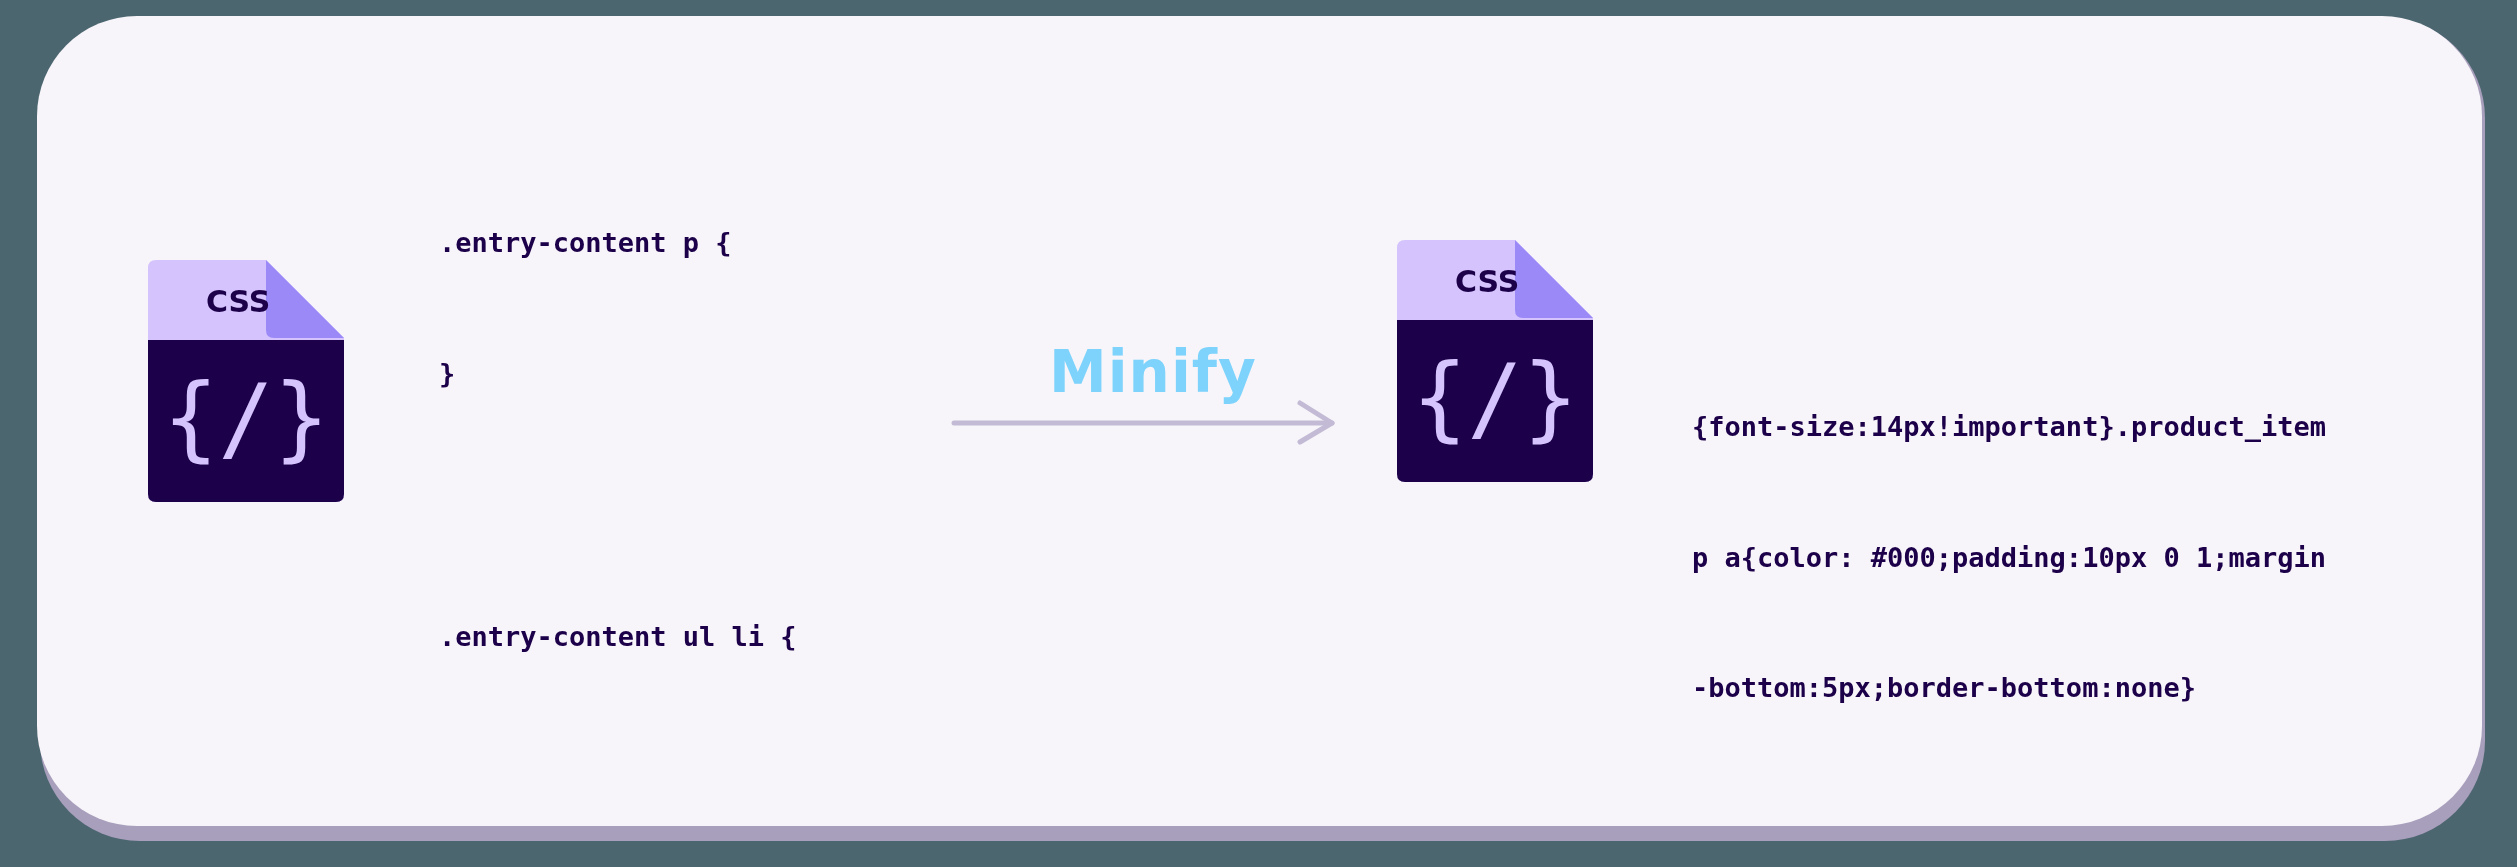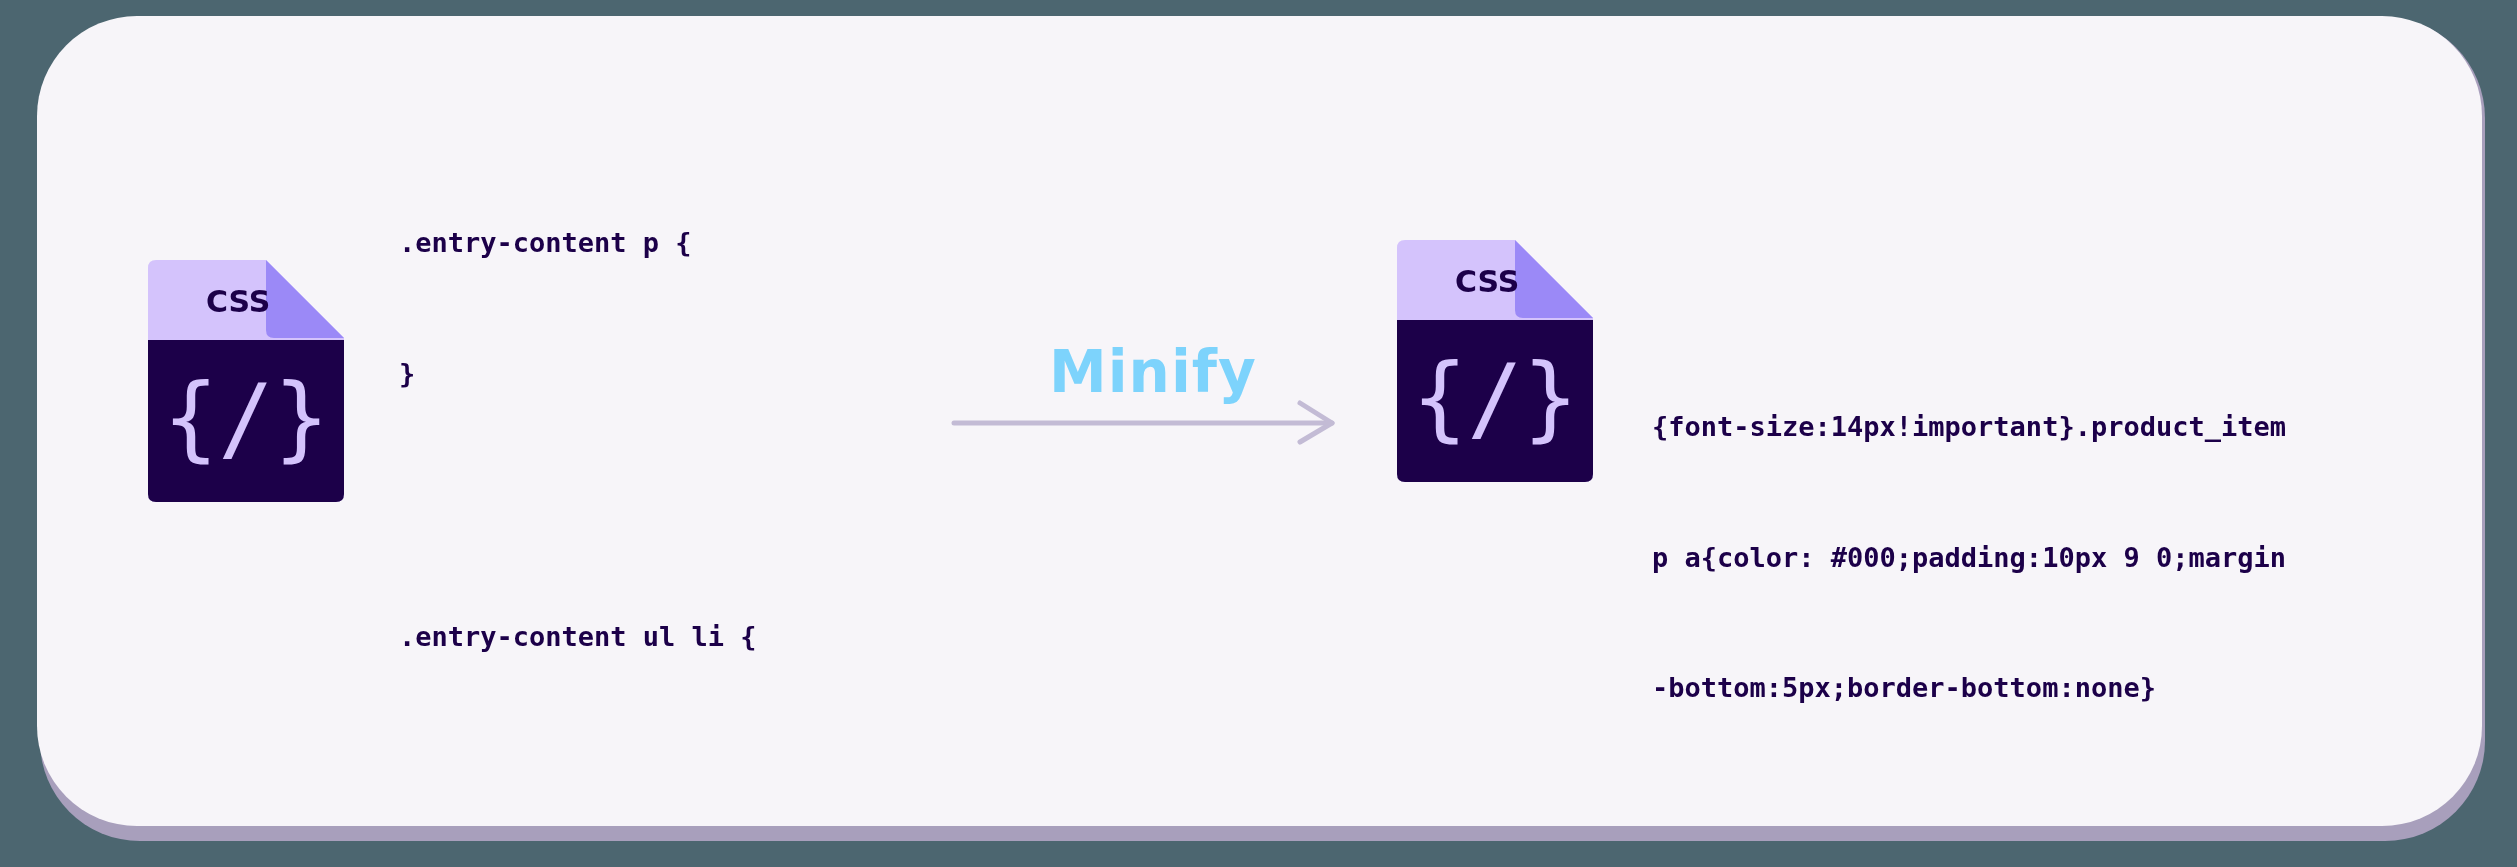--- a/index.html
+++ b/index.html
@@ -30,21 +30,21 @@
   .file-icon svg { width: 100%; height: 100%; display: block; }
   .code {
     position: absolute;
     color: #1c0049;
     font-family: "DejaVu Sans Mono", "Liberation Mono", monospace;
     font-weight: bold;
     font-size: 28px;
     white-space: pre;
     margin: 0;
   }
-  .code .line { display: block; }
+  .code .line { display: block; margin-left: 40px; }
   .code-left { left: 399px; top: 133px; line-height: 43.8px; font-size: 27px; }
   .code-right { left: 1652px; top: 318px; line-height: 43.5px; font-size: 27px; }
   .minify-label {
     position: absolute;
     left: 1049px; top: 338px;
     font-family: "DejaVu Sans", "Liberation Sans", sans-serif;
     font-weight: bold;
     font-size: 58px;
     color: #7dd3fc;
     letter-spacing: 1px;
@@ -100,15 +100,15 @@
     <path d="M8 0 H118 L196 78 V234 Q196 242 188 242 H8 Q0 242 0 234 V8 Q0 0 8 0 Z" fill="#d4c3fc"></path>
     <path d="M118 0 L196 78 H126 Q118 78 118 70 Z" fill="#9b89f7"></path>
     <path d="M0 80 H196 V234 Q196 242 188 242 H8 Q0 242 0 234 Z" fill="#1c0049"></path>
     <text x="58" y="52" font-family="DejaVu Sans, sans-serif" font-weight="bold" font-size="30" fill="#1c0049">CSS</text>
     <text x="98" y="190" text-anchor="middle" font-family="DejaVu Sans Mono, monospace" font-size="92" fill="#d4c3fc">{/}</text>
   </svg>
 </div>
 
 <div class="code code-right">
   <span class="line">{font-size:14px!important}.product_item</span>
-  <span class="line">p a{color: #000;padding:10px 9 0;margin</span>
+  <span class="line">p a{color: #000;padding:10px 0 1;margin</span>
   <span class="line">-bottom:5px;border-bottom:none}</span>
 </div>
 
 </body></html>

